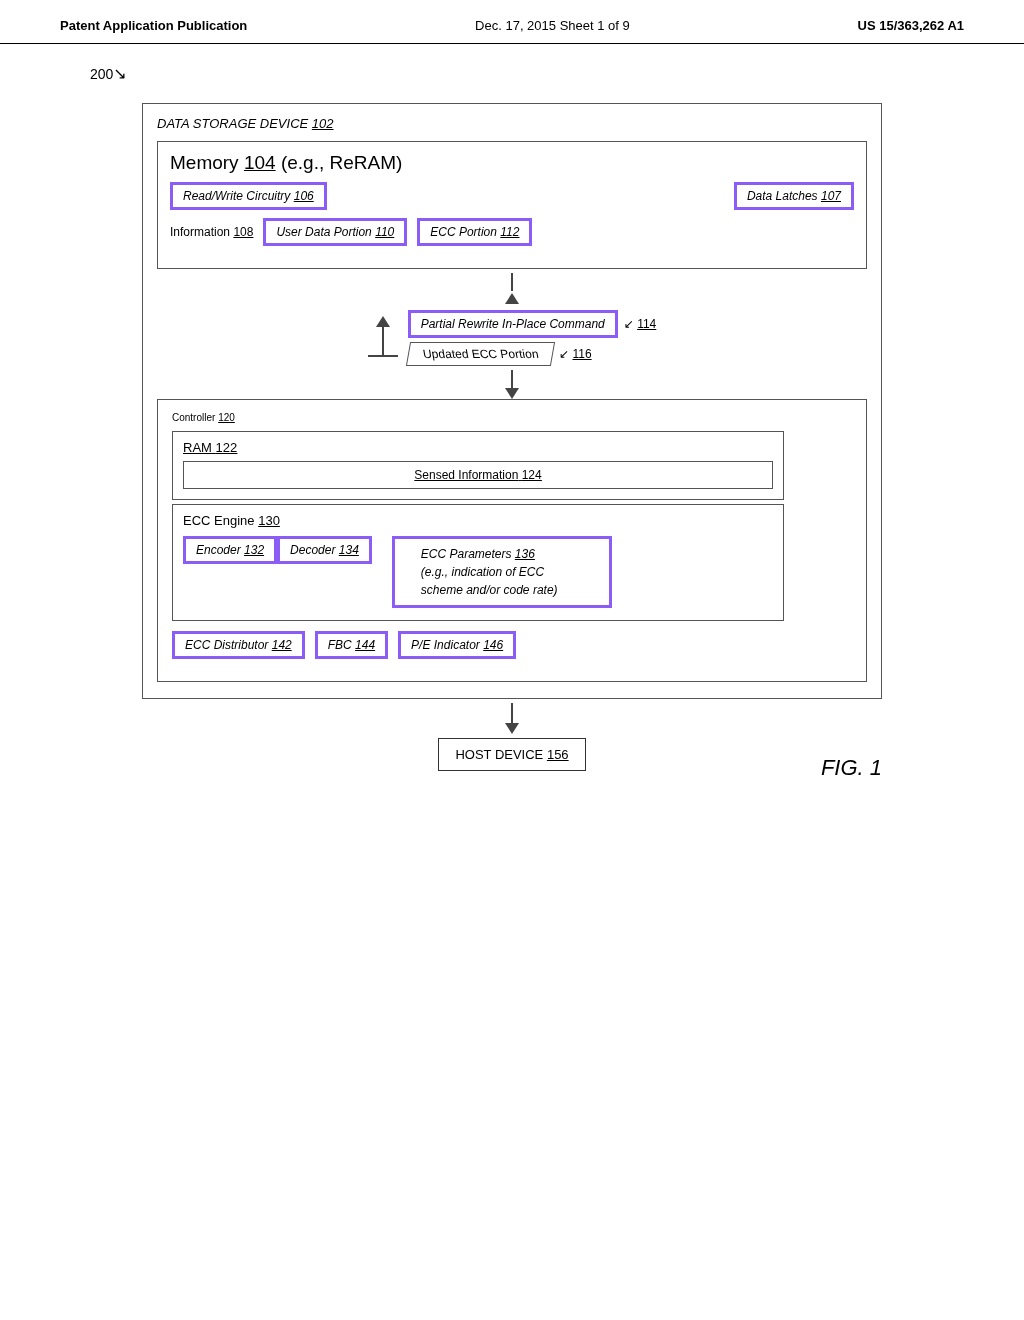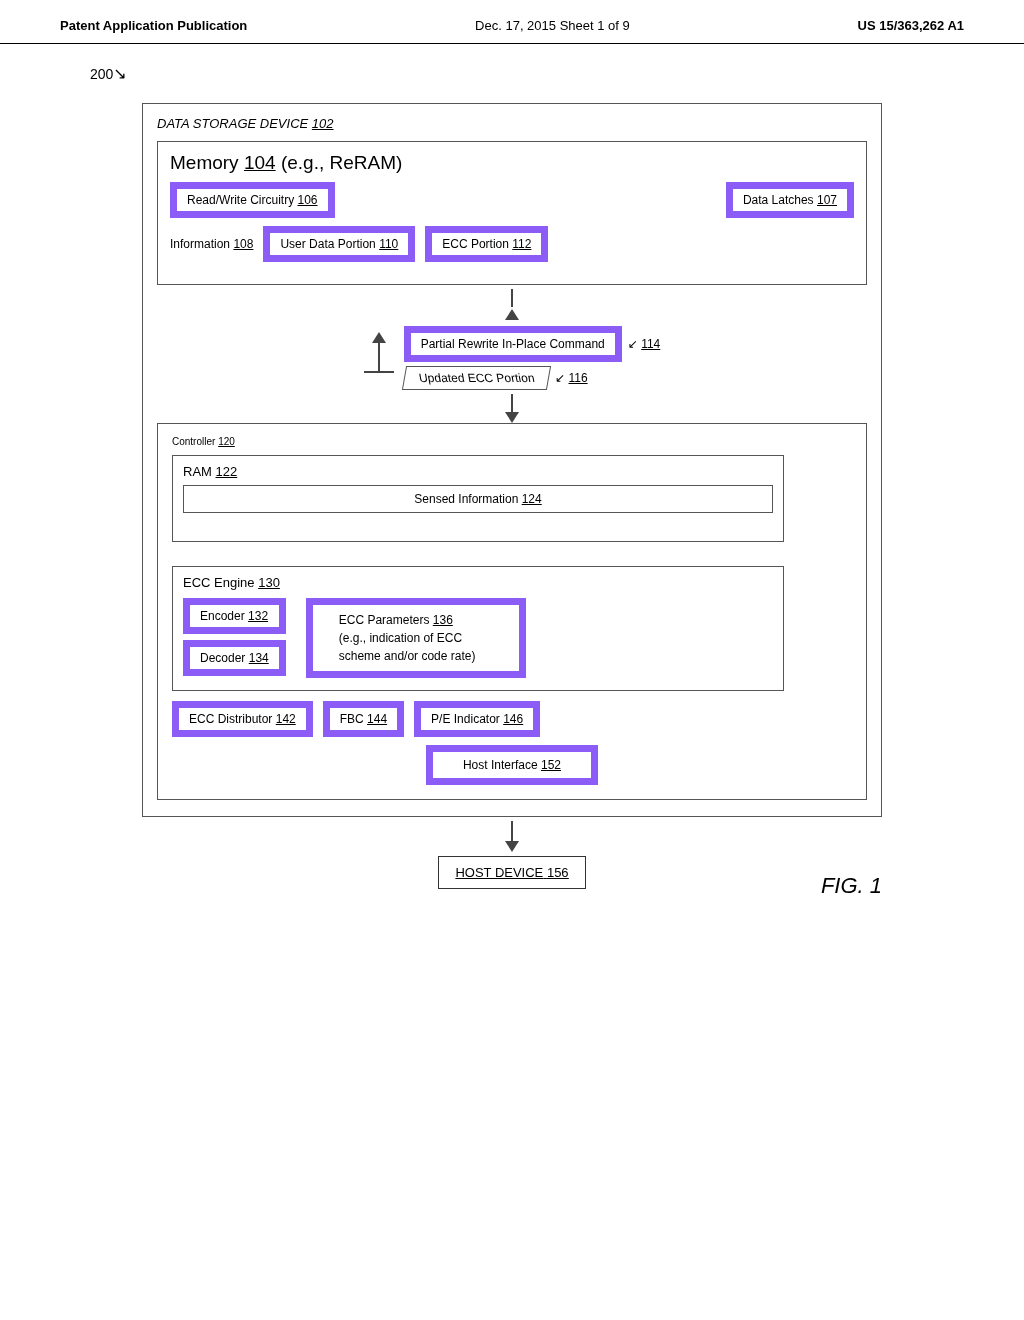--- a/index.html
+++ b/index.html
@@ -68,23 +68,24 @@
       margin-top: 0;
     }
     .controller-title {
       font-size: 10px;
       margin-bottom: 8px;
     }
 
     
     .ram-box {
       border: 1px solid #555;
-      padding: 8px 10px 28px 10px;
-      margin-bottom: 24px;
+      padding: 8px 10px 10px 10px;
+      margin-bottom: 4px;
       width: 90%;
+      text-decoration: underline;
     }
     .ram-title {
       font-size: 13px;
       margin-bottom: 6px;
     }
 
     
     .sensed-box {
       border: 1px solid #555;
       padding: 6px 10px;
@@ -106,41 +107,40 @@
     }
 
     
     .ecc-inner {
       display: flex;
       gap: 20px;
       align-items: flex-start;
     }
     .ecc-left {
       display: flex;
-      flex-direction: column;
-      gap: 6px;
+      flex-direction: row;
+      align-items: center;
     }
 
     
     .bottom-row {
       display: flex;
       gap: 10px;
       align-items: center;
       margin-bottom: 8px;
       flex-wrap: wrap;
     }
 
     
     .host-box {
       border: 1.5px solid #333;
       padding: 8px 16px;
       text-align: center;
       font-size: 13px;
       display: inline-block;
-      text-decoration: underline;
     }
 
     
     .fig-caption {
       font-size: 22px;
       font-style: italic;
       font-weight: normal;
       position: absolute;
       right: 0;
       bottom: 0;
@@ -153,24 +153,25 @@
       padding: 4px 14px;
       font-size: 12px;
       transform: skewX(-10deg);
     }
     .parallelogram span {
       display: inline-block;
       transform: skewX(10deg);
     }
 
     .small-box {
-      border: 7px solid #8b5cf6;
+      border: 3px solid #8b5cf6;
       padding: 4px 10px;
       font-size: 12px;
       display: inline-block;
+      font-style: italic;
     }
 
     
     .page {
       width: 1024px;
       min-height: 1320px;
       background: #fff;
       padding: 0;
     }
 
@@ -333,25 +334,20 @@
               <span>ECC Distributor</span>&nbsp;<u><span>142</span></u>
             </div>
             <div class="small-box">
               <span>FBC</span>&nbsp;<u><span>144</span></u>
             </div>
             <div class="small-box">
               <span>P/E Indicator</span>&nbsp;<u><span>146</span></u>
             </div>
           </div>
 
-          <div style="text-align:center; margin-top: 4px;">
-            <div class="small-box" style="display:inline-block; padding: 6px 30px;">
-              <span>Host Interface</span>&nbsp;<u><span>152</span></u>
-            </div>
-          </div>
 
         </div>
 
       </div>
 
       <div style="display:flex; flex-direction:column; align-items:center; margin: 0; padding: 4px 0;">
         <div style="width:2px; height:20px; background:#444;"></div>
         <div style="width:0;height:0;border-left:7px solid transparent;border-right:7px solid transparent;border-top:11px solid #444;"></div>
       </div>
 

